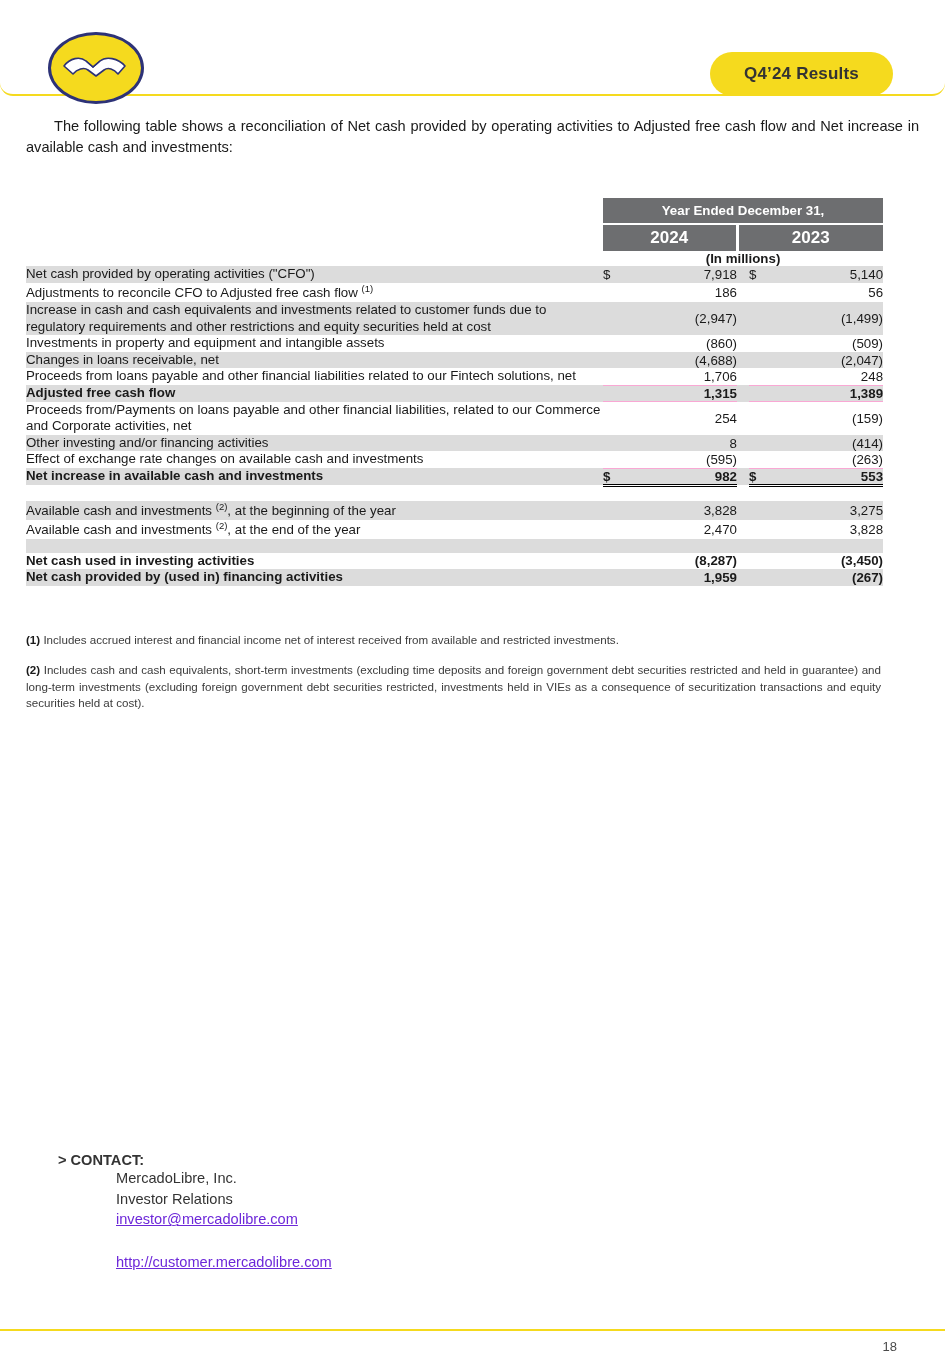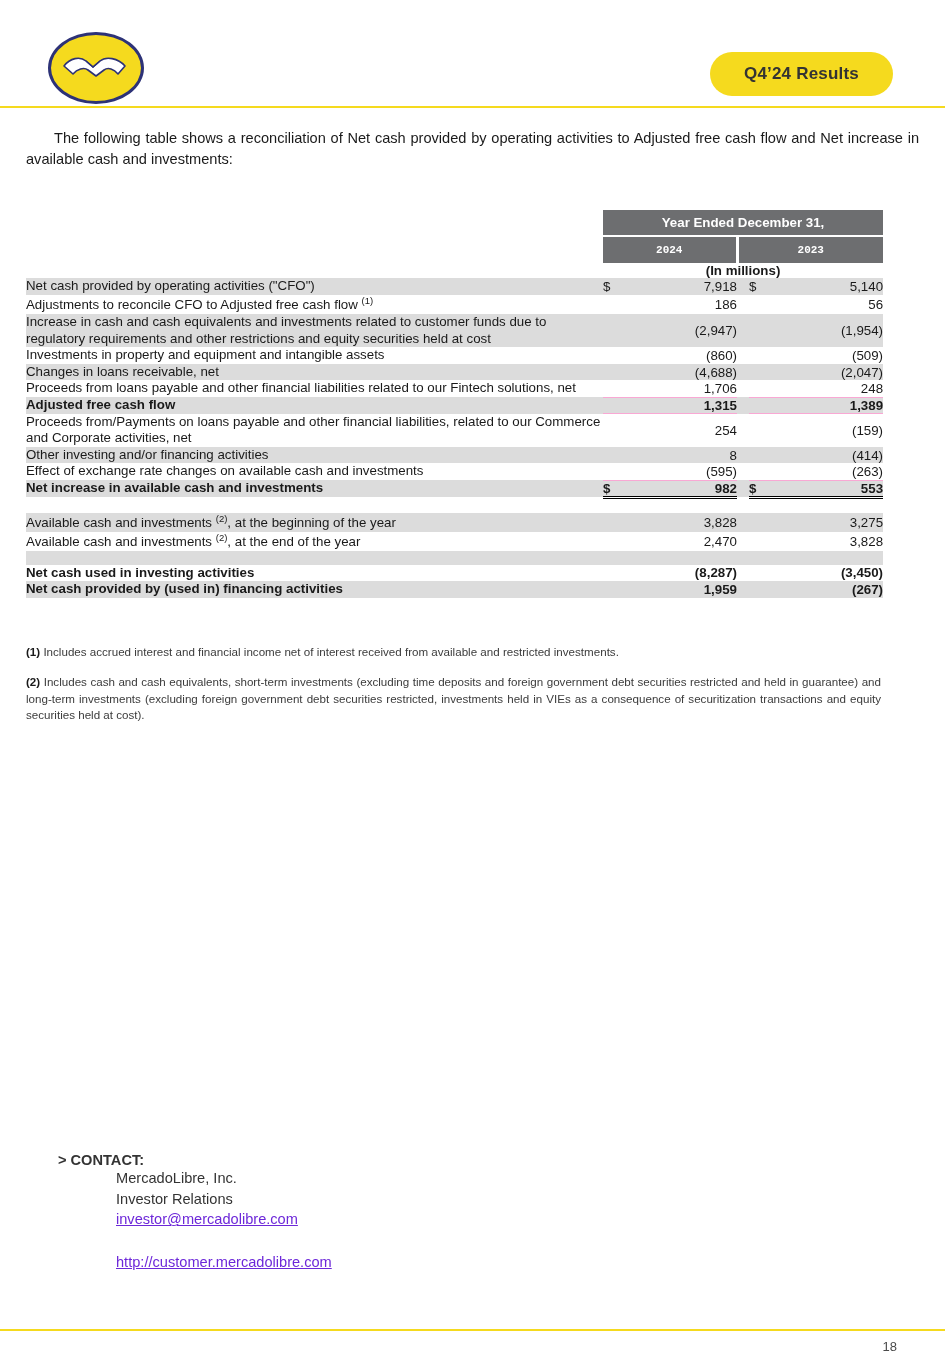--- a/index.html
+++ b/index.html
@@ -12,23 +12,24 @@
     background: #ffffff;
     font-family: "Liberation Sans", sans-serif;
     color: #1a1a1a;
     position: relative;
     overflow: hidden;
   }
 
   
   .header {
     position: relative;
-    height: 108px;
+    height: 96px;
     border-bottom: 2px solid #f5da1e;
     box-sizing: border-box;
+    border-radius: 13px;
   }
   .logo {
     position: absolute;
     left: 48px;
     top: 32px;
     width: 96px;
     height: 72px;
   }
   .logo-ellipse {
     position: absolute;
@@ -95,23 +96,22 @@
     text-align: center;
     font-size: 13.3px;
     height: 25px;
     border-bottom: 2px solid #ffffff;
   }
   .hdr-sub {
     background: #6d6e70;
     color: #ffffff;
     font-weight: bold;
     text-align: center;
-    font-size: 11px;
+    font-size: 17px;
     height: 26px;
-    font-family: Liberation Mono, monospace;
   }
   .hdr-sub.left { border-right: 3px solid #ffffff; }
 
   .inmillions td {
     text-align: center;
     font-weight: bold;
     font-size: 13.3px;
     padding: 8px 0 6px 0;
   }
 
@@ -241,21 +241,21 @@
         <td class="cur"></td>
         <td class="num">56</td>
       </tr>
 
       <tr class="shade">
         <td class="label">Increase in cash and cash equivalents and investments related to customer funds due to regulatory requirements and other restrictions and equity securities held at cost</td>
         <td class="cur"></td>
         <td class="num">(2,947)</td>
         <td></td>
         <td class="cur"></td>
-        <td class="num">(1,954)</td>
+        <td class="num">(1,499)</td>
       </tr>
 
       <tr>
         <td class="label">Investments in property and equipment and intangible assets</td>
         <td class="cur"></td>
         <td class="num">(860)</td>
         <td></td>
         <td class="cur"></td>
         <td class="num">(509)</td>
       </tr>

